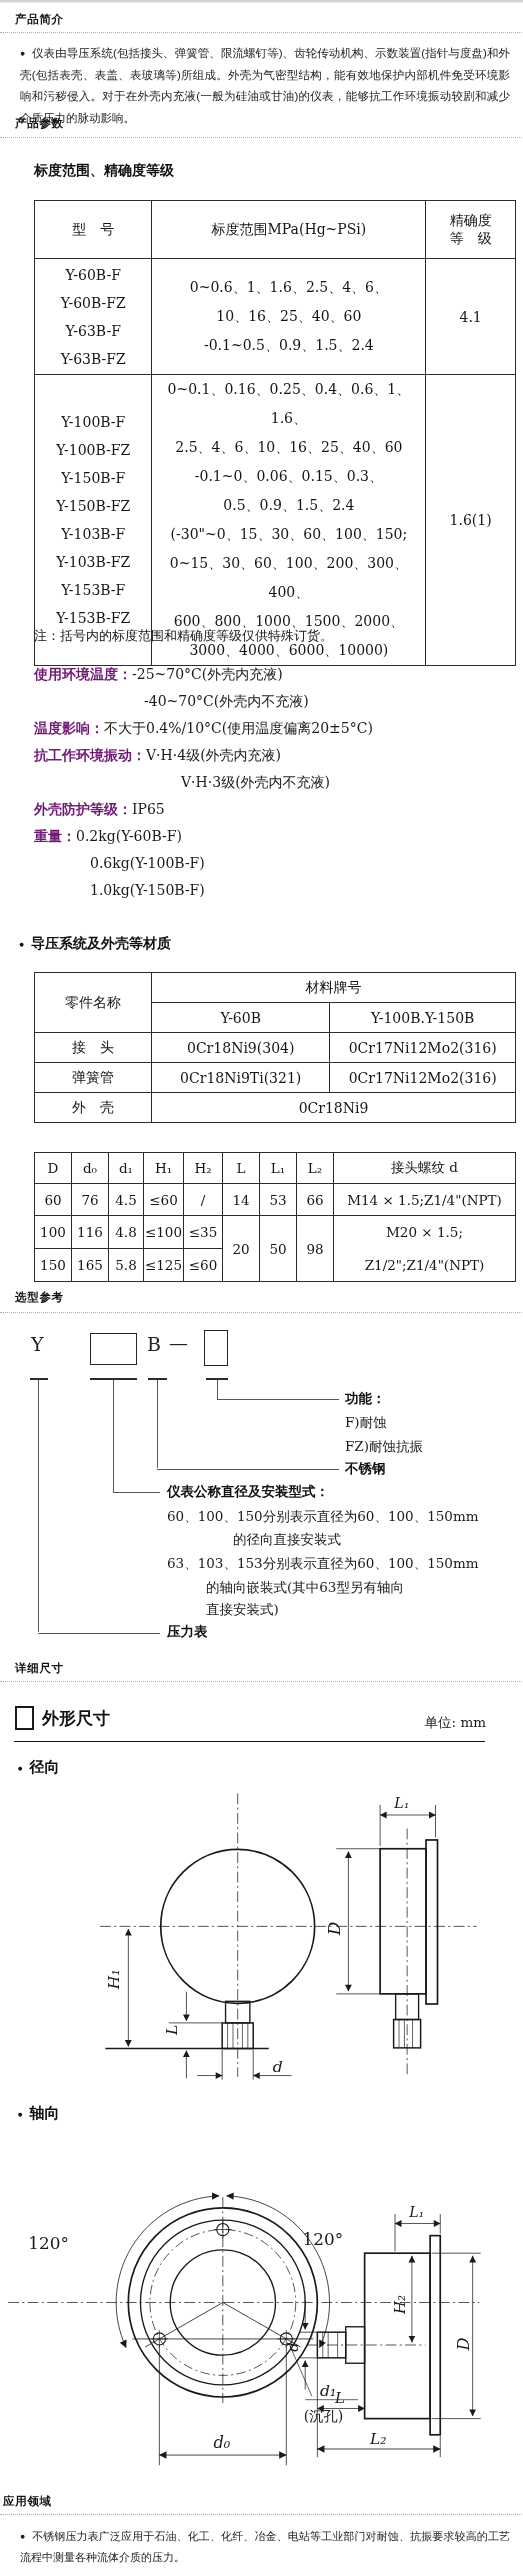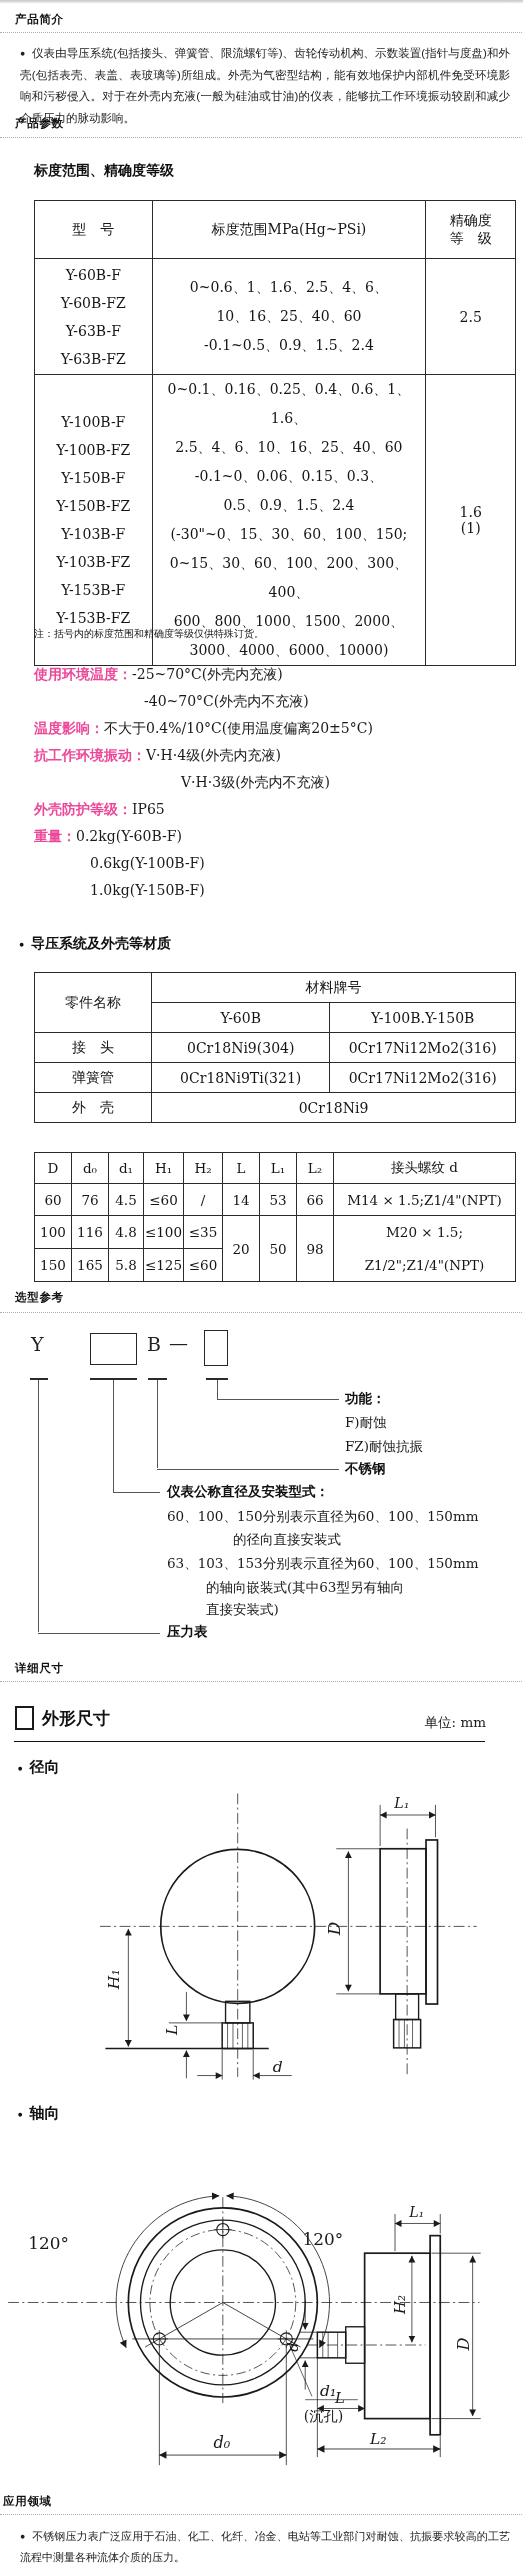--- a/index.html
+++ b/index.html
@@ -11,24 +11,24 @@
   .dotline{left:0;width:524px;height:0;border-top:1.3px dotted #aeaeae;}
   .para{font-size:11.5px;line-height:21.6px;text-align:justify;color:#222;}
   .bullet-dot{font-size:8.8px;vertical-align:1.3px;margin-right:6.7px;}
   .serif{font-family:"DejaVu Serif","Liberation Serif",serif;}
   .subhead{font-size:14px;font-weight:bold;color:#111;}
   table{border-collapse:collapse;}
   .dtab{width:482px;font-family:"DejaVu Serif","Liberation Serif",serif;font-size:14px;color:#151515;}
   .dtab td,.dtab th{border:1.3px solid #2b2b2b;text-align:center;vertical-align:middle;font-weight:normal;padding:0;}
   .t1 .models div{line-height:28px;}
   .t1 .ranges div{line-height:29px;}
-  .acc-split{display:flex;flex-direction:column;justify-content:center;height:100%;}
-  .note{font-size:10px;color:#151515;}
+  .acc-split{display:flex;flex-direction:row;justify-content:center;height:100%;}
+  .note{font-size:13px;color:#151515;}
   .spec-row{line-height:27px;font-size:14px;white-space:nowrap;}
-  .spec-label{font-weight:bold;font-family:"Liberation Sans",sans-serif;color:#ec4899;}
+  .spec-label{font-weight:bold;font-family:"Liberation Sans",sans-serif;color:#701a75;}
   .spec-value{font-family:"DejaVu Serif","Liberation Serif",serif;}
   .thread-split{display:flex;flex-direction:column;justify-content:space-around;height:65px;}
   
   .diag{left:0;top:1329px;width:524px;height:325px;font-family:"DejaVu Serif","Liberation Serif",serif;}
   .dg-sym{position:absolute;font-size:19px;color:#222;}
   .dg-box{position:absolute;border:1.3px solid #262626;}
   .dg-tick{position:absolute;height:2px;background:#2a2a2a;}
   .dg-vline{position:absolute;width:0.7px;background:#555;}
   .dg-hline{position:absolute;height:0.7px;background:#555;}
   .dg-blabel{position:absolute;font-size:13.5px;font-weight:bold;font-family:"Liberation Sans",sans-serif;color:#111;white-space:nowrap;}
@@ -76,21 +76,21 @@
         <div>Y-60B-F</div>
         <div>Y-60B-FZ</div>
         <div>Y-63B-F</div>
         <div>Y-63B-FZ</div>
       </td>
       <td class="ranges">
         <div>0~0.6、1、1.6、2.5、4、6、</div>
         <div>10、16、25、40、60</div>
         <div>-0.1~0.5、0.9、1.5、2.4</div>
       </td>
-      <td>2.5</td>
+      <td>4.1</td>
     </tr>
     <tr style="height:239px;">
       <td class="models">
         <div>Y-100B-F</div>
         <div>Y-100B-FZ</div>
         <div>Y-150B-F</div>
         <div>Y-150B-FZ</div>
         <div>Y-103B-F</div>
         <div>Y-103B-FZ</div>
         <div>Y-153B-F</div>

